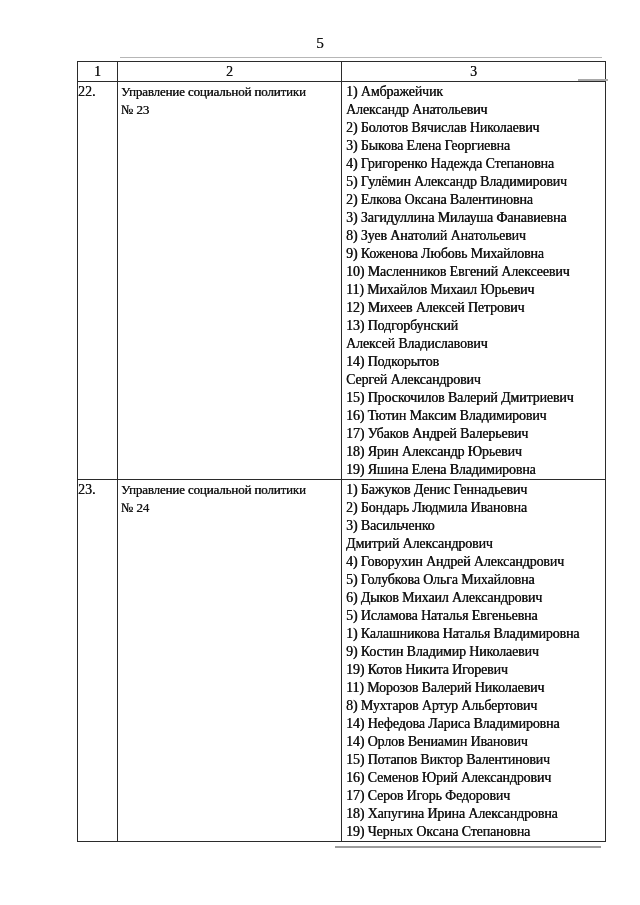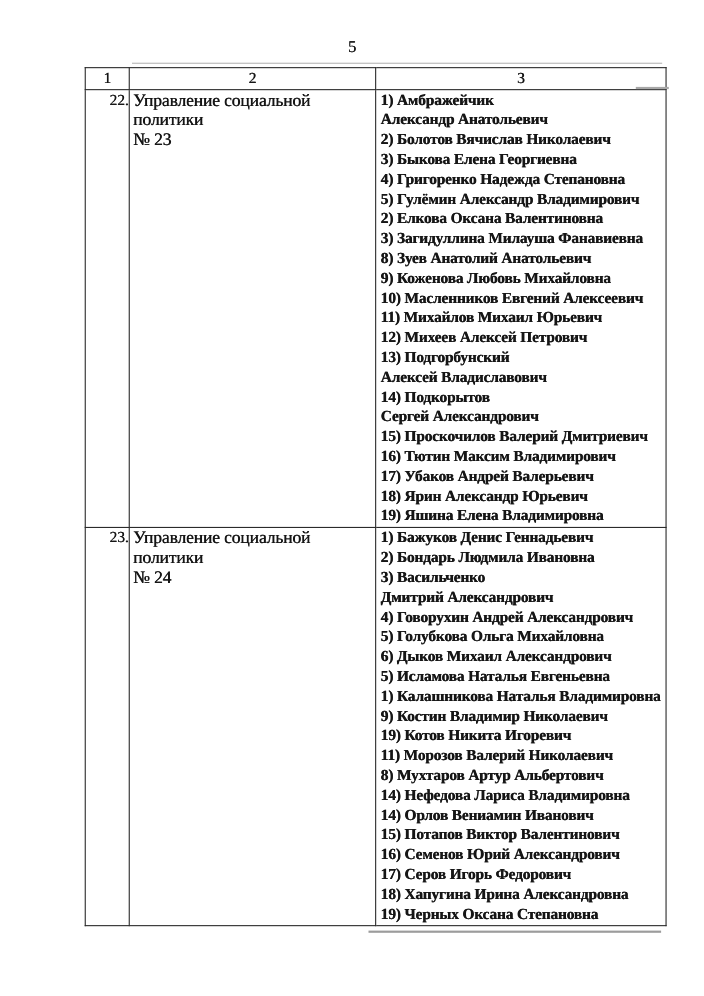--- a/index.html
+++ b/index.html
@@ -43,38 +43,37 @@
   }
   .doc-table th {
     font-weight: normal;
     font-size: 14px;
     line-height: 17px;
     height: 17px;
     padding: 1px 0 1px 0;
     text-align: center;
   }
   td.cell-num {
-    text-align: right;
+    text-align: left;
     font-size: 14px;
     line-height: 18px;
     padding-top: 1px;
   }
   td.cell-dept {
-    font-size: 16px;
+    font-size: 13px;
     line-height: 18px;
     padding: 1px 2px 0 3px;
     white-space: pre-line;
     letter-spacing: -0.15px;
   }
   td.cell-names {
     font-size: 14px;
     line-height: 18px;
     padding: 1px 2px 0 4px;
     letter-spacing: -0.15px;
-    font-weight: bold;
   }
   .nm {
     white-space: pre-line;
   }
   
   .artifact {
     position: absolute;
   }
   .art-ghost-top {
     left: 120px; top: 57px; width: 482px; height: 1px;

